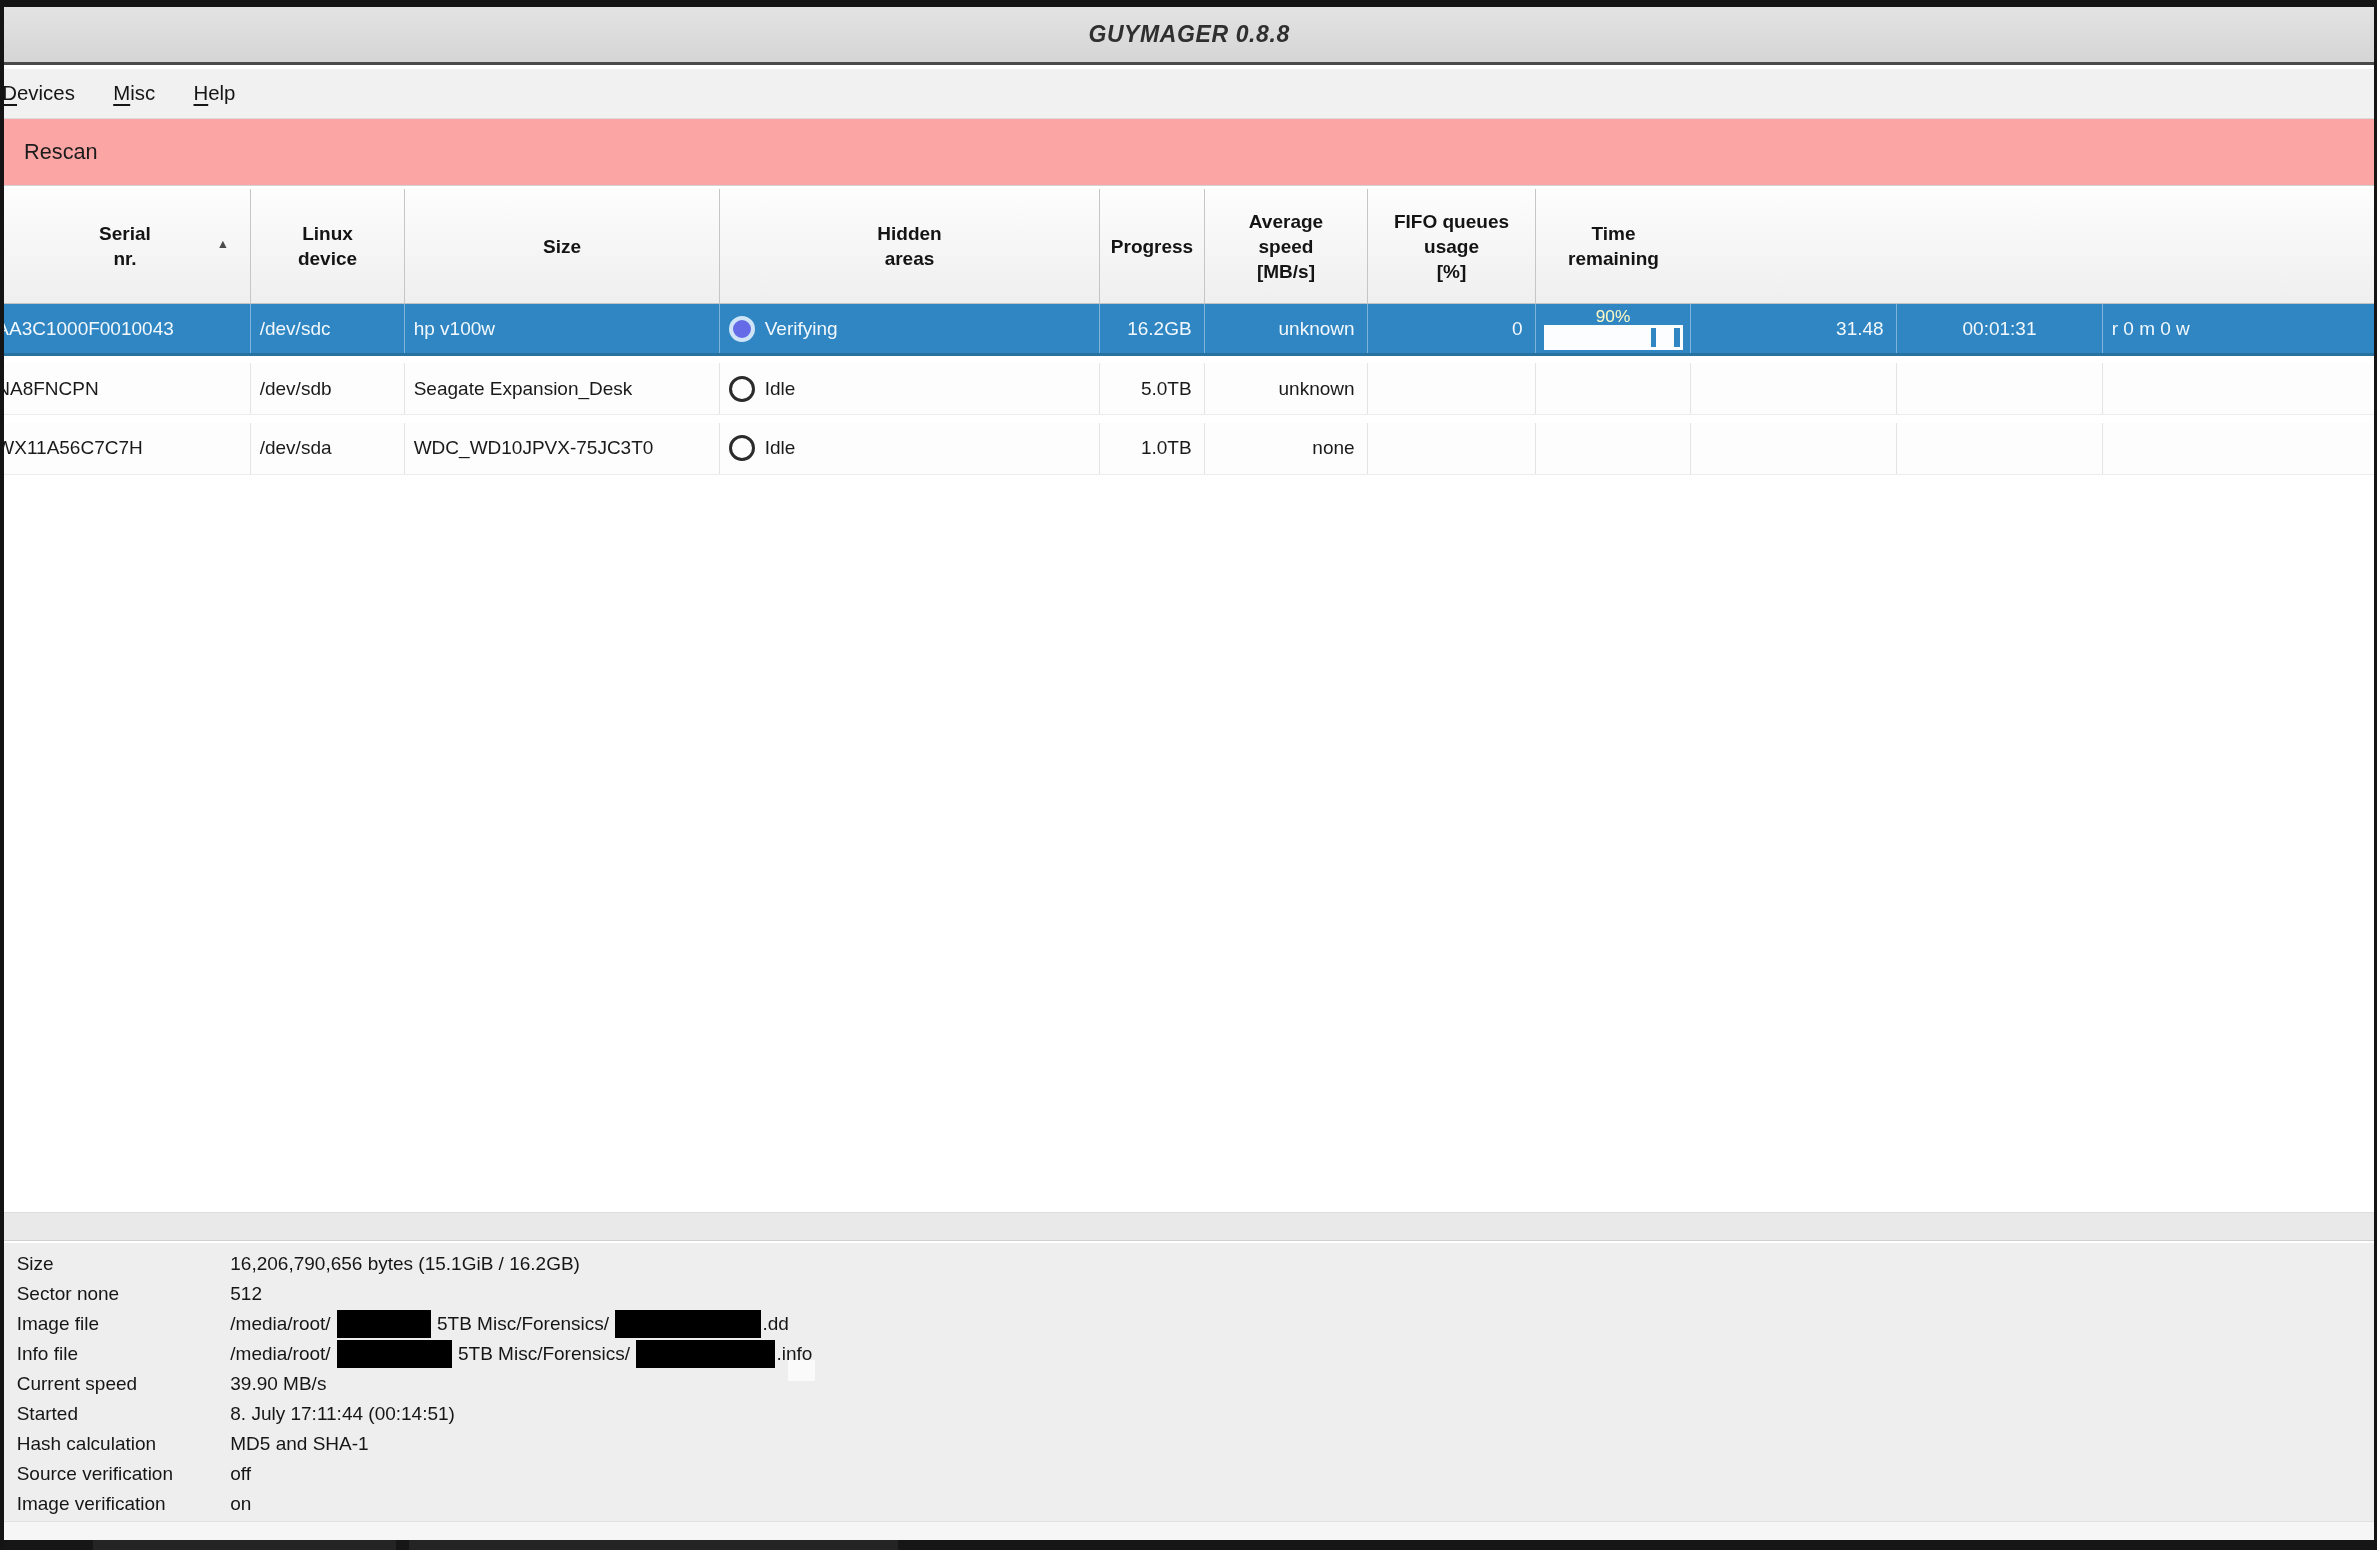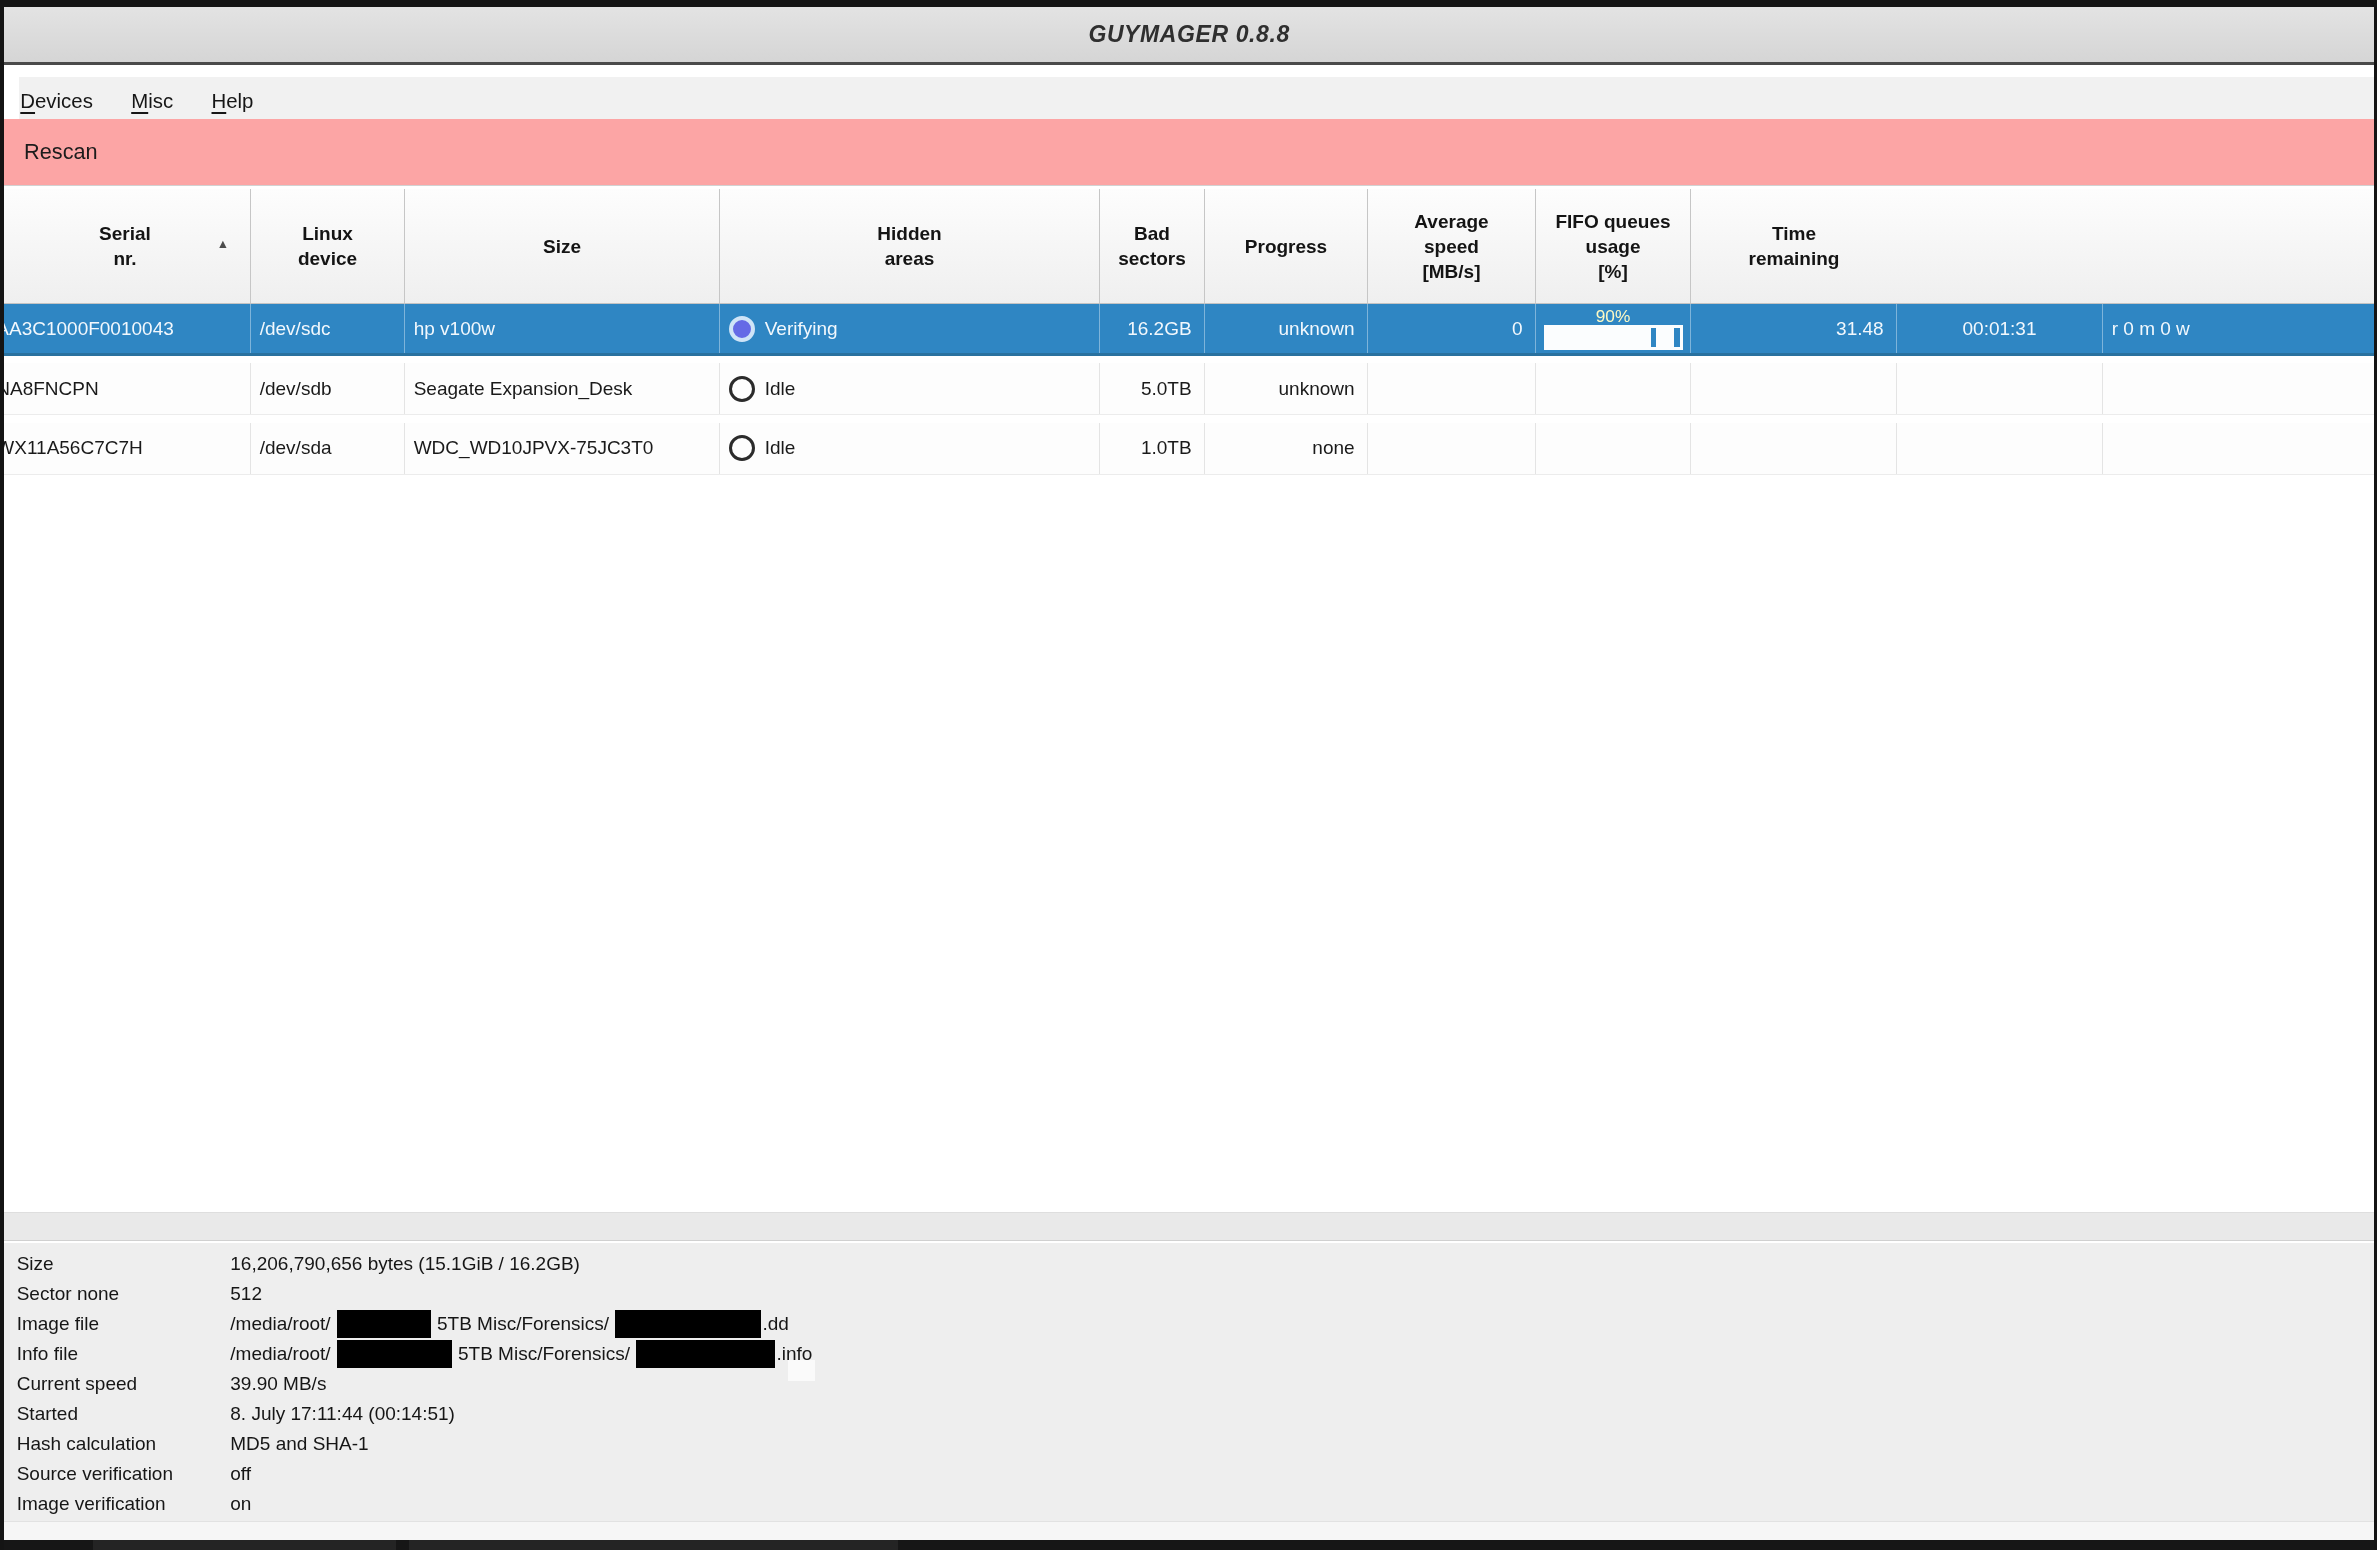--- a/index.html
+++ b/index.html
@@ -13,22 +13,22 @@
   .edge-left { left: 0; top: 0; width: 4.3px; height: 1550px; }
   .edge-right { right: 0; top: 0; width: 3.1px; height: 1550px; }
 
   
   .titlebar { position: absolute; left: 4.3px; right: 3.1px; top: 7.4px; height: 58px;
     background: linear-gradient(#e3e3e3, #d5d5d5); display: flex; align-items: center;
     justify-content: center; border-bottom: 3.1px solid #4a4a4a; }
   .titlebar-text { font-size: 23px; font-weight: bold; color: #2f2f2f; letter-spacing: 0.6px; font-style: italic; }
 
   
-  .menubar { position: absolute; left: 19px; right: 3.1px; top: 69px; height: 50px;
-    background: #f1f1f1; display: flex; align-items: center; border-bottom: 1.2px solid #dcdcdc; margin-top: 8px; }
+  .menubar { position: absolute; left: 1px; right: 3.1px; top: 69px; height: 50px;
+    background: #f1f1f1; display: flex; align-items: center; border-bottom: 1.2px solid #dcdcdc; }
   .menu-item { font-size: 20.4px; color: #161616; padding: 5px 8.7px; cursor: default; }
   .menu-item:first-child { margin-left: -7.4px; }
   .menu-item .accel { text-decoration: underline; text-underline-offset: 4.3px; text-decoration-thickness: 1.9px; }
   .menu-gap { width: 21px; }
 
   
   .toolbar { position: absolute; left: 4.3px; right: 3.1px; top: 119px; height: 67px;
     background: #fca5a5; display: flex; align-items: center; border-bottom: 1.9px solid #d2d2d2; }
   .toolbtn { font-size: 21.7px; color: #1c1c1c; padding: 6.2px 13.6px; margin-left: 6.2px; border-radius: 3.7px; }
 
@@ -121,22 +121,20 @@
       <div class="th">
         <span>Serial
 nr.</span>
         <span class="sort-arrow">▲</span>
       </div>
       <div class="th">Linux
 device</div>
       <div class="th">Size</div>
       <div class="th">Hidden
 areas</div>
-      <div class="th">Bad
-sectors</div>
       <div class="th">Progress</div>
       <div class="th">Average
 speed
 [MB/s]</div>
       <div class="th">FIFO queues
 usage
 [%]</div>
       <div class="th">Time
 remaining</div>
     </div>

